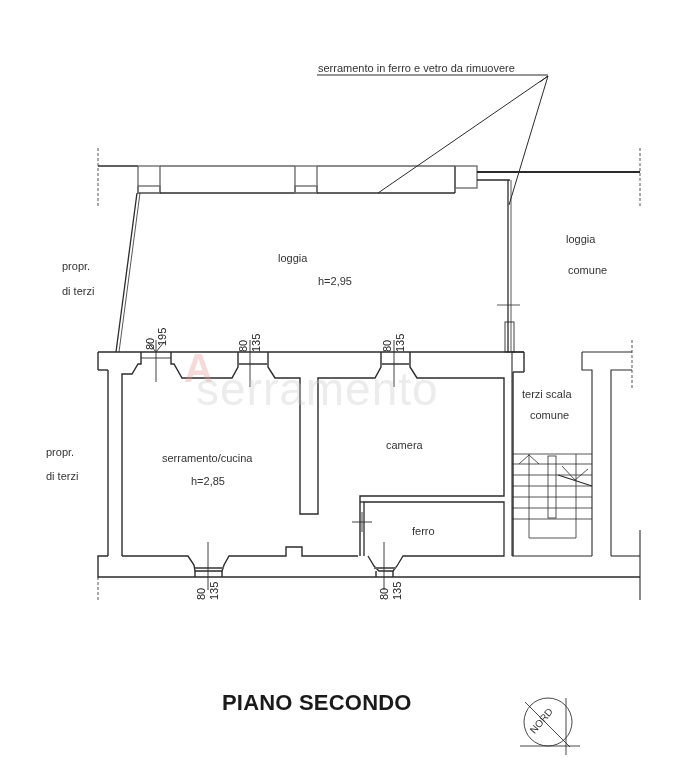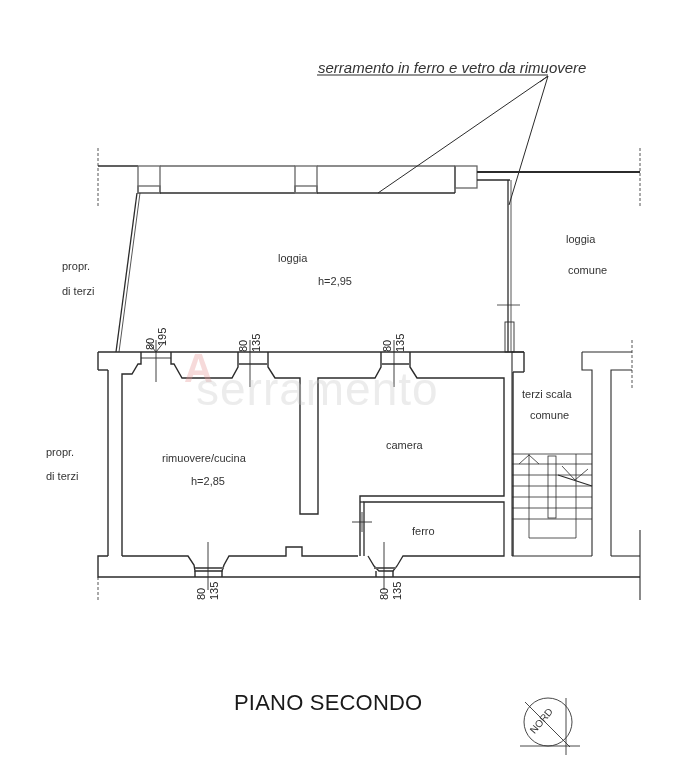--- a/index.html
+++ b/index.html
@@ -3,22 +3,22 @@
   <meta charset="utf-8">
   <style>
     html, body { margin: 0; padding: 0; background: #ffffff; }
     body { width: 690px; height: 768px; position: relative; overflow: hidden;
            font-family: "Liberation Sans", sans-serif; color: #2a2a2a; }
     #plan { position: absolute; left: 0; top: 0; width: 690px; height: 768px; }
     .lbl { position: absolute; font-size: 11px; color: #333; white-space: nowrap;
            text-align: center; line-height: 14px; }
     .dim { position: absolute; font-size: 11px; color: #222; white-space: nowrap;
            transform: rotate(-90deg); transform-origin: left top; line-height: 12px; }
-    .title { position: absolute; left: 234px; top: 690px; font-size: 22px; color: #1a1a1a;
-             letter-spacing: 0.2px; }
+    .title { position: absolute; left: 222px; top: 690px; font-size: 22px; color: #1a1a1a;
+             letter-spacing: 0.2px; font-weight: bold; }
     .watermark { position: absolute; left: 196px; top: 362px; font-size: 46px; color: rgba(200,200,200,0.35);
                  letter-spacing: 1px; font-weight: normal; }
     .wm-logo { position: absolute; left: 184px; top: 346px; font-size: 40px; color: rgba(230,150,150,0.35);
                font-weight: bold; }
   </style>
 </head>
 <body>
 
 <svg id="plan" viewBox="0 0 690 768" xmlns="http://www.w3.org/2000/svg">
   <g fill="none" stroke="#2b2b2b" stroke-width="1.3">
@@ -147,35 +147,35 @@
       <line x1="525" y1="702" x2="570" y2="747"></line>
       <line x1="566" y1="698" x2="566" y2="755"></line>
       <line x1="520" y1="746" x2="580" y2="746"></line>
     </g>
   </g>
 </svg>
 
 <div class="wm-logo">A</div>
 <div class="watermark">serramento</div>
 
-<div class="lbl" style="left:318px; top:61px; font-size:15px;font-style:italic;">serramento in ferro e vetro da rimuovere</div>
+<div class="lbl" style="left:318px; top:61px; font-size:11px;">serramento in ferro e vetro da rimuovere</div>
 
 <div class="lbl" style="left:278px; top:251px;">loggia</div>
 <div class="lbl" style="left:279px; top:274px;margin-left:39px;">h=2,95</div>
 
 <div class="lbl" style="left:566px; top:232px;">loggia</div>
 <div class="lbl" style="left:568px; top:263px;">comune</div>
 
 <div class="lbl" style="left:62px; top:259px;">propr.</div>
 <div class="lbl" style="left:62px; top:284px;">di terzi</div>
 
 <div class="lbl" style="left:46px; top:445px;">propr.</div>
 <div class="lbl" style="left:46px; top:469px;">di terzi</div>
 
-<div class="lbl" style="left:162px; top:451px;">rimuovere/cucina</div>
+<div class="lbl" style="left:162px; top:451px;">serramento/cucina</div>
 <div class="lbl" style="left:191px; top:474px;">h=2,85</div>
 
 <div class="lbl" style="left:386px; top:438px;">camera</div>
 
 <div class="lbl" style="left:412px; top:524px;">ferro</div>
 
 <div class="lbl" style="left:522px; top:387px;">terzi scala</div>
 <div class="lbl" style="left:530px; top:408px;">comune</div>
 
 <div class="dim" style="left:144px; top:350px;">80</div>

